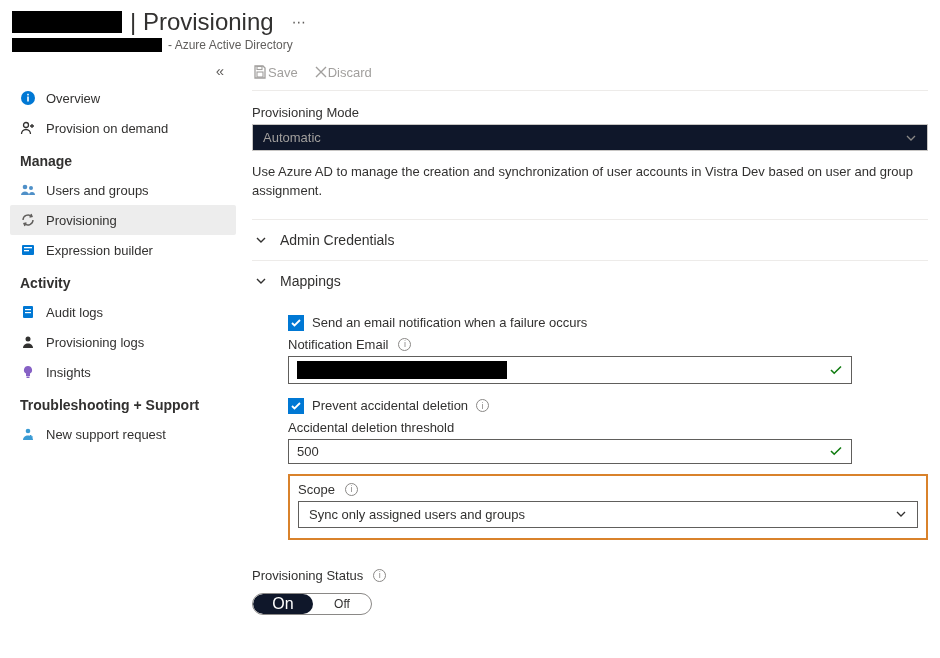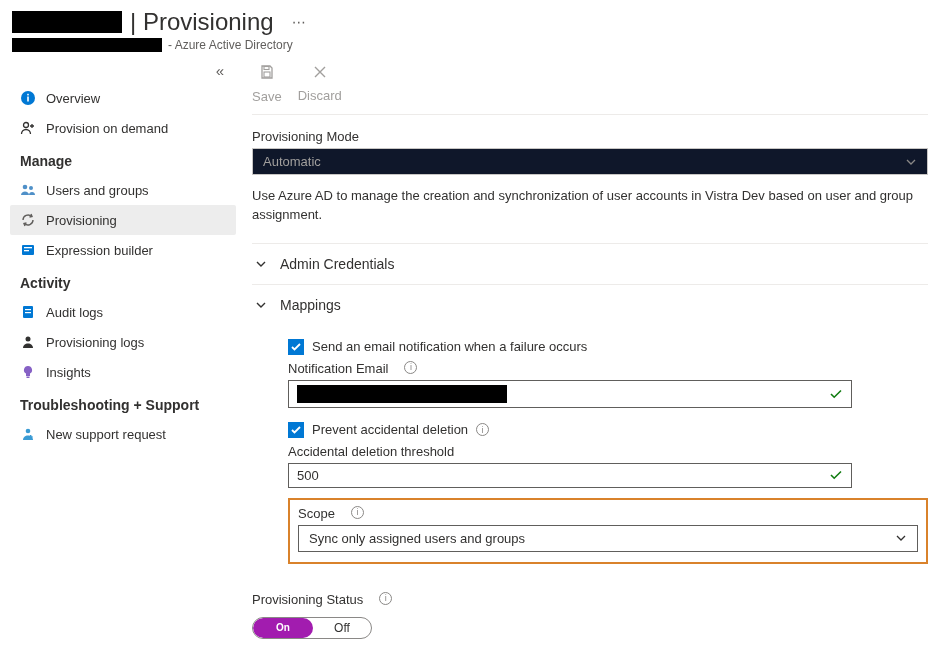--- a/index.html
+++ b/index.html
@@ -18,48 +18,48 @@
   .layout { display: flex; }
   .sidebar { width: 240px; padding: 4px 4px 10px 10px; }
   .collapse { text-align: right; color: #605e5c; font-size: 15px; padding-right: 12px; padding-bottom: 4px; }
   .nav-item { display: flex; align-items: center; gap: 10px; padding: 7px 10px; border-radius: 2px; cursor: pointer; }
   .nav-item.active { background: #ededed; }
   .nav-item .icon { width: 16px; height: 16px; display: inline-flex; align-items: center; justify-content: center; }
   .nav-heading { font-weight: 600; font-size: 14px; padding: 10px 10px 6px 10px; color: #323130; }
   
   .main { flex: 1; padding: 0 12px 20px 12px; }
   .toolbar { display: flex; align-items: center; gap: 16px; padding: 6px 0 10px 0; border-bottom: 1px solid #edebe9; color: #605e5c; }
-  .toolbar-btn { display: flex; align-items: center; gap: 9px; cursor: pointer; color: #a19f9d; flex-direction: column; }
+  .toolbar-btn { display: flex; align-items: center; gap: 0; cursor: pointer; color: #a19f9d; }
   
   .form-label { font-size: 13px; color: #323130; margin-top: 14px; margin-bottom: 4px; }
   .select-like { display: flex; align-items: center; justify-content: space-between; border: 1px solid #8a8886; background: #f3f2f1; color: #605e5c; padding: 5px 10px; font-size: 13px; }
   .select-like.disabled { background: #0f172a; color: #a19f9d; border-color:#c8c6c4; }
   .body-text { font-size: 13px; color: #323130; margin: 12px 0 18px 0; line-height: 1.45; }
   
   .section-row { display: flex; align-items: center; gap: 12px; padding: 12px 2px; border-top: 1px solid #edebe9; font-size: 14px; cursor: pointer; }
   .section-row:last-of-type { border-bottom: 1px solid #edebe9; }
   .chev { width: 14px; display:inline-flex; justify-content:center; }
   
   .settings-body { padding: 6px 0 12px 36px; }
   .chk-row { display: flex; align-items: center; gap: 8px; margin: 8px 0 4px 0; }
   .chk { width: 16px; height: 16px; background: #0078d4; display: inline-flex; align-items: center; justify-content:center; }
-  .small-label { font-size: 13px; margin-top: 6px; margin-bottom: 4px; display: flex; align-items: flex-start; gap: 16px; }
+  .small-label { font-size: 13px; margin-top: 6px; margin-bottom: 4px; display: flex; align-items: center; gap: 10px; }
   .info-icon { width: 13px; height: 13px; border: 1px solid #8a8886; border-radius: 50%; display:inline-flex; align-items:center; justify-content:center; font-size:9px; color:#8a8886; }
   
   .input-like { display:flex; align-items:center; justify-content:space-between; border:1px solid #605e5c; padding: 4px 8px; background:#fff; width: 564px; }
   .input-like .redin { background:#000; height:18px; width:210px; }
   .greencheck svg { width:14px; height:14px; }
   
   .highlight-box { border: 2px solid #d9822b; padding: 4px 8px 10px 8px; margin-top: 10px; }
   .highlight-box .small-label { margin-top: 2px; }
   .select-nodis { display:flex; align-items:center; justify-content:space-between; border:1px solid #605e5c; padding:5px 10px; background:#fff; font-size:13px; }
   
   .status-row { margin-top: 16px; margin-left: 0; }
   .toggle { display:inline-flex; border:1px solid #8a8886; border-radius: 12px; overflow:hidden; width:120px; height:22px; margin-top:6px;}
-  .toggle .on { flex:0 0 60px; background:#a21caf; color:#fff; display:flex; align-items:center; justify-content:center; border-radius:11px; font-size:10px;font-weight:bold; }
+  .toggle .on { flex:0 0 60px; background:#0f172a; color:#fff; display:flex; align-items:center; justify-content:center; border-radius:11px; font-size:16px; }
   .toggle .off { flex:1; display:flex; align-items:center; justify-content:center; font-size:12px; color:#323130;}
   
   svg { display:block; }
 </style>
 </head>
 <body>
 
 <div class="header">
   <div class="header-top">
     <div class="redacted-box red1"></div>

